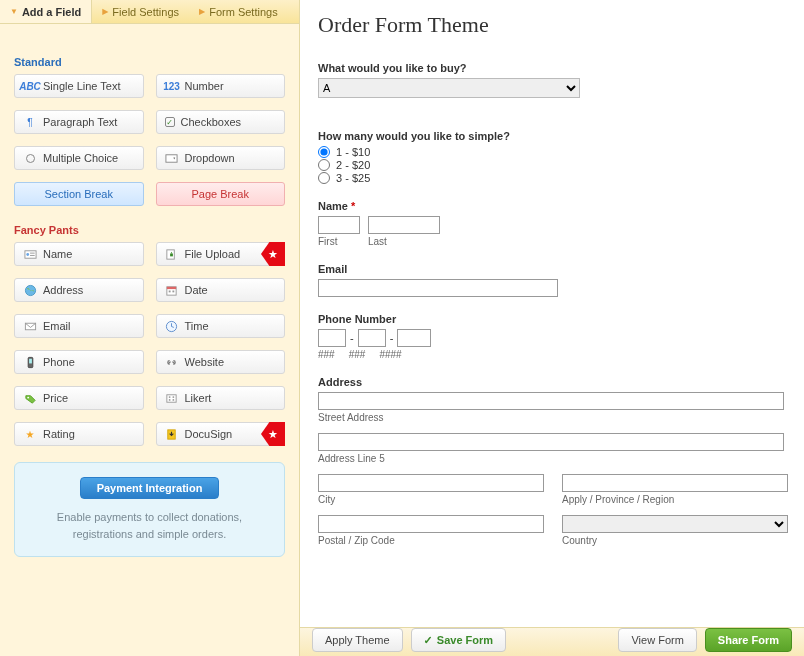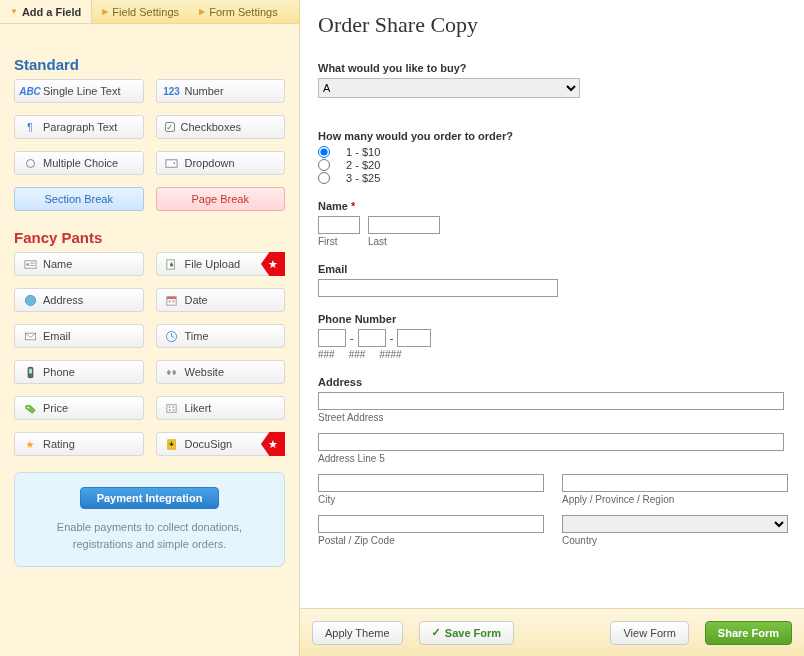--- a/index.html
+++ b/index.html
@@ -5,55 +5,55 @@
 * { box-sizing: border-box; margin: 0; padding: 0; }
 body { font-family: "Lucida Grande", Verdana, Arial, sans-serif; font-size: 11px; color: #333; background: #fff; width: 804px; height: 656px; overflow: hidden; }
 .container { display: flex; height: 100%; }
 .sidebar { width: 300px; background: #fff5db; border-right: 1px solid #e5d9a4; display: flex; flex-direction: column; }
 .tabs { display: flex; height: 24px; background: linear-gradient(#fdf0c8,#f9e49a); border-bottom: 1px solid #e5d9a4; }
 .tab { padding: 4px 10px; font-size: 11px; color: #7a6a1f; cursor: pointer; display: flex; align-items: center; gap: 4px; }
 .tab.active { background: #fff5db; color: #333; font-weight: bold; border-right: 1px solid #e5d9a4; }
 .tri { font-size: 8px; color: #e8a23d; }
 .tab.active .tri { color: #e8a23d; }
 .side-body { padding: 14px; flex: 1; overflow: auto; }
-.section-title { color: #2a6ebb; font-weight: bold; font-size: 15px; margin: 18px 0 6px; }
+.section-title { color: #2a6ebb; font-weight: bold; font-size: 11px; margin: 18px 0 6px; }
 .section-title.red { color: #c63434; }
 .field-grid { display: grid; grid-template-columns: 1fr 1fr; gap: 12px; }
 .field-btn { position: relative; display: flex; align-items: center; gap: 6px; height: 24px; padding: 0 8px; background: linear-gradient(#ffffff,#f0f0f0); border: 1px solid #d8d8d8; border-radius: 3px; font-size: 11px; color: #444; cursor: pointer; }
 .field-btn.blue { background: linear-gradient(#e8f3ff,#cfe6ff); border-color: #a8ccef; color: #2a6ebb; justify-content: center; }
 .field-btn.pink { background: linear-gradient(#ffecec,#ffd6d6); border-color: #f1b0b0; color: #c63434; justify-content: center; }
 .ficon { width: 14px; height: 14px; display: inline-flex; align-items: center; justify-content: center; font-size: 10px; border-radius: 2px; }
 .ficon svg { width: 13px; height: 13px; }
 .badge-star { position: absolute; right: -1px; top: -1px; bottom: -1px; width: 24px; background: #e50914; clip-path: polygon(35% 0, 100% 0, 100% 100%, 35% 100%, 0 50%); display: flex; align-items: center; justify-content: center; color: #fff; font-size: 11px; }
 .promo { margin-top: 16px; background: #e6f5fb; border: 1px solid #bfe1ee; border-radius: 6px; padding: 14px; text-align: center; }
 .promo-btn { display: inline-block; padding: 4px 16px; background: linear-gradient(#4aa3e6,#2a7ec9); color: #fff; font-weight: bold; border-radius: 4px; border: 1px solid #2a7ec9; font-size: 11px; cursor: pointer; margin-bottom: 10px; }
 .promo-text { color: #7a8a94; font-size: 11px; line-height: 1.5; }
 .main { flex: 1; display: flex; flex-direction: column; }
 .form-area { flex: 1; padding: 12px 16px 12px 18px; overflow: auto; }
 .form-title { font-family: Georgia, serif; font-size: 22px; font-weight: normal; color: #333; margin: 0 0 24px; }
 .form-label { font-weight: bold; font-size: 11px; margin-bottom: 4px; }
 .form-label .req { color: #c00; }
 .form-select { width: 262px; height: 20px; font-size: 11px; border: 1px solid #bbb; margin-bottom: 16px; }
-.radio-row { display: flex; align-items: flex-start; gap: 16px; margin: 1px 0; font-size: 11px; }
+.radio-row { display: flex; align-items: flex-start; gap: 6px; margin: 1px 0; font-size: 11px; }
 .radio-row input { width: 12px; height: 12px; }
 .name-row { display: flex; gap: 8px; }
 .name-row input { width: 42px; }
 .sublabel { font-size: 10px; color: #666; margin-top: 2px; }
 .txt { border: 1px solid #999; height: 18px; font-size: 11px; padding: 1px 3px; }
 .txt.full { width: 466px; }
 .phone-row { display: flex; align-items: center; gap: 4px; }
 .phone-row .txt { width: 28px; text-align: left; }
 .phone-row .last { width: 34px; }
 .phone-sub { display: flex; gap: 14px; font-size: 10px; color: #666; margin-top: 2px; }
 .addr-row { display: flex; gap: 18px; }
 .addr-col { flex: 1; display: flex; flex-direction: column; }
 .addr-col input, .addr-col select { border: 1px solid #999; height: 18px; font-size: 11px; padding: 1px 3px; }
 .addr-col .sub { font-size: 10px; color: #666; margin-top: 2px; }
 .group { margin-bottom: 16px; }
-.footer { height: 48px; border-top: 1px solid #e5d9a4; background: linear-gradient(#fdf5df,#f9e9b8); display: flex; align-items: center; padding: 0 12px; gap: 16px; }
+.footer { height: 29px; border-top: 1px solid #e5d9a4; background: linear-gradient(#fdf5df,#f9e9b8); display: flex; align-items: flex-start; padding: 0 12px; gap: 8px; }
 .footer .spacer { flex: 1; }
 .fbtn { height: 24px; padding: 0 12px; background: linear-gradient(#ffffff,#ededed); border: 1px solid #ccc; border-radius: 4px; font-size: 11px; color: #444; cursor: pointer; display: inline-flex; align-items: center; gap: 4px; }
 .fbtn.green-txt { color: #3a8a2a; font-weight: bold; }
 .fbtn.green { background: linear-gradient(#7bc143,#5aa328); border-color: #4a8f1f; color: #fff; font-weight: bold; }
 .chk { color: #3a8a2a; font-weight: bold; }
 </style>
 </head>
 <body>
 
 <div class="container">
@@ -232,29 +232,29 @@
 
       <div class="promo">
         <div class="promo-btn">Payment Integration</div>
         <div class="promo-text">Enable payments to collect donations, registrations and simple orders.</div>
       </div>
     </div>
   </div>
 
   <div class="main">
     <div class="form-area">
-      <h1 class="form-title">Order Share Copy</h1>
+      <h1 class="form-title">Order Form Theme</h1>
 
       <div class="group">
         <div class="form-label">What would you like to buy?</div>
         <select class="form-select"><option>A</option></select>
       </div>
 
       <div class="group">
-        <div class="form-label">How many would you order to order?</div>
+        <div class="form-label">How many would you like to simple?</div>
         <div class="radio-row">
             <input type="radio" checked="" style="">
             <span>1 - $10</span>
           </div>
         <div class="radio-row">
             <input type="radio" style="">
             <span>2 - $20</span>
           </div>
         <div class="radio-row">
             <input type="radio" style="">

